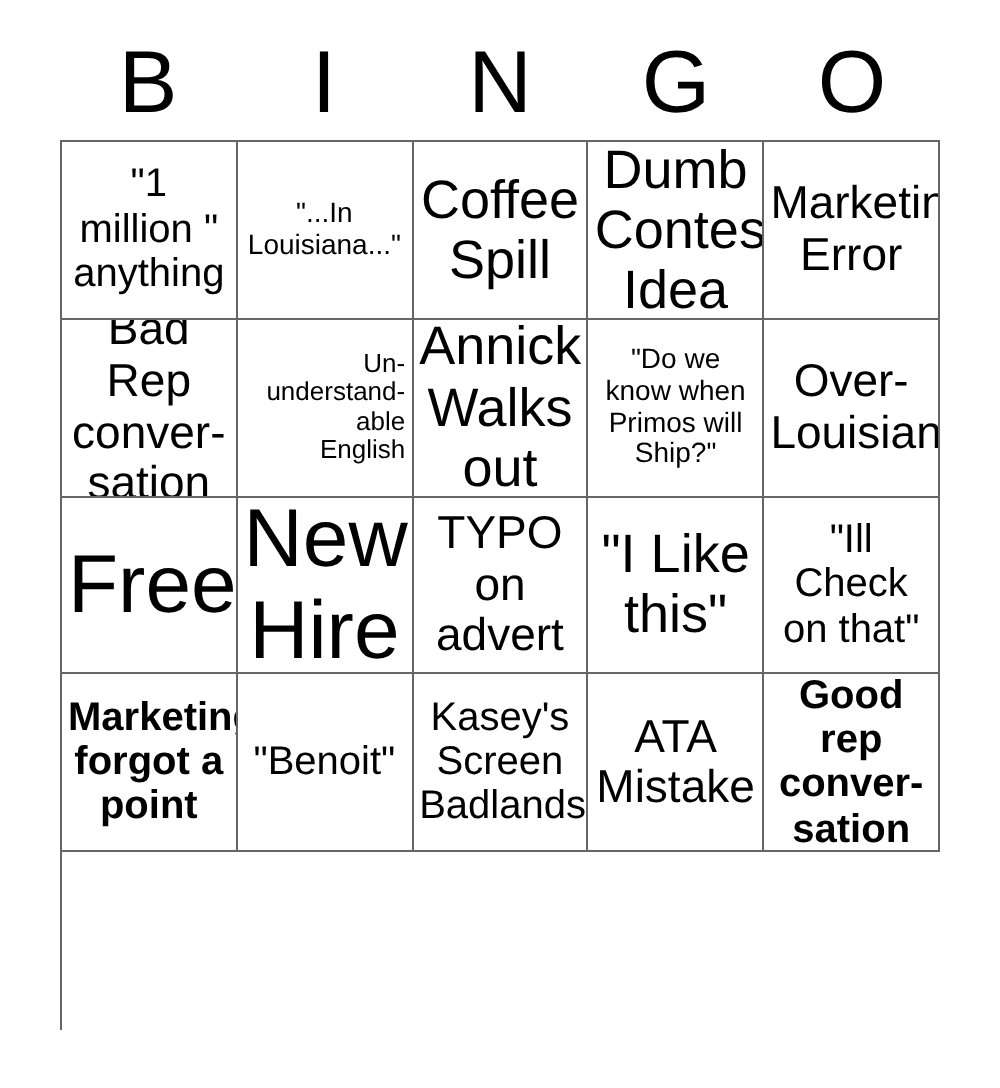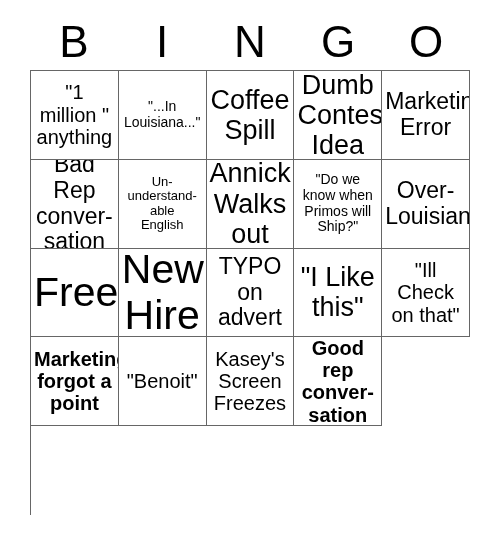--- a/index.html
+++ b/index.html
@@ -80,21 +80,21 @@
     white-space: pre-line;
   }
 
   
   .fs-xxl .cell-text { font-size: 41px; }
   .fs-xl  .cell-text { font-size: 27px; }
   .fs-lg  .cell-text { font-size: 23px; }
   .fs-md  .cell-text { font-size: 20px; }
   .fs-sm  .cell-text { font-size: 20px; font-weight: bold; }
   .fs-xs  .cell-text { font-size: 14px; }
-  .fs-xxs .cell-text { font-size: 13px; }
+  .fs-xxs .cell-text { font-size: 13px; text-align: right; }
 </style>
 </head>
 <body>
 
 <div id="bingo-card">
 
   <div id="header-row">
       <div class="header-letter">B</div>
       <div class="header-letter">I</div>
       <div class="header-letter">N</div>
@@ -176,21 +176,25 @@
         <span class="cell-text">Marketing
 forgot a
 point</span>
       </div>
       <div class="cell fs-md">
         <span class="cell-text">"Benoit"</span>
       </div>
       <div class="cell fs-md">
         <span class="cell-text">Kasey's
 Screen
-Freezes</span>
+Badlands</span>
+      </div>
+      <div class="cell fs-lg">
+        <span class="cell-text">ATA
+Mistake</span>
       </div>
       <div class="cell fs-sm">
         <span class="cell-text">Good rep
 conver-
 sation</span>
       </div>
     </div>
 
 </div>
 

